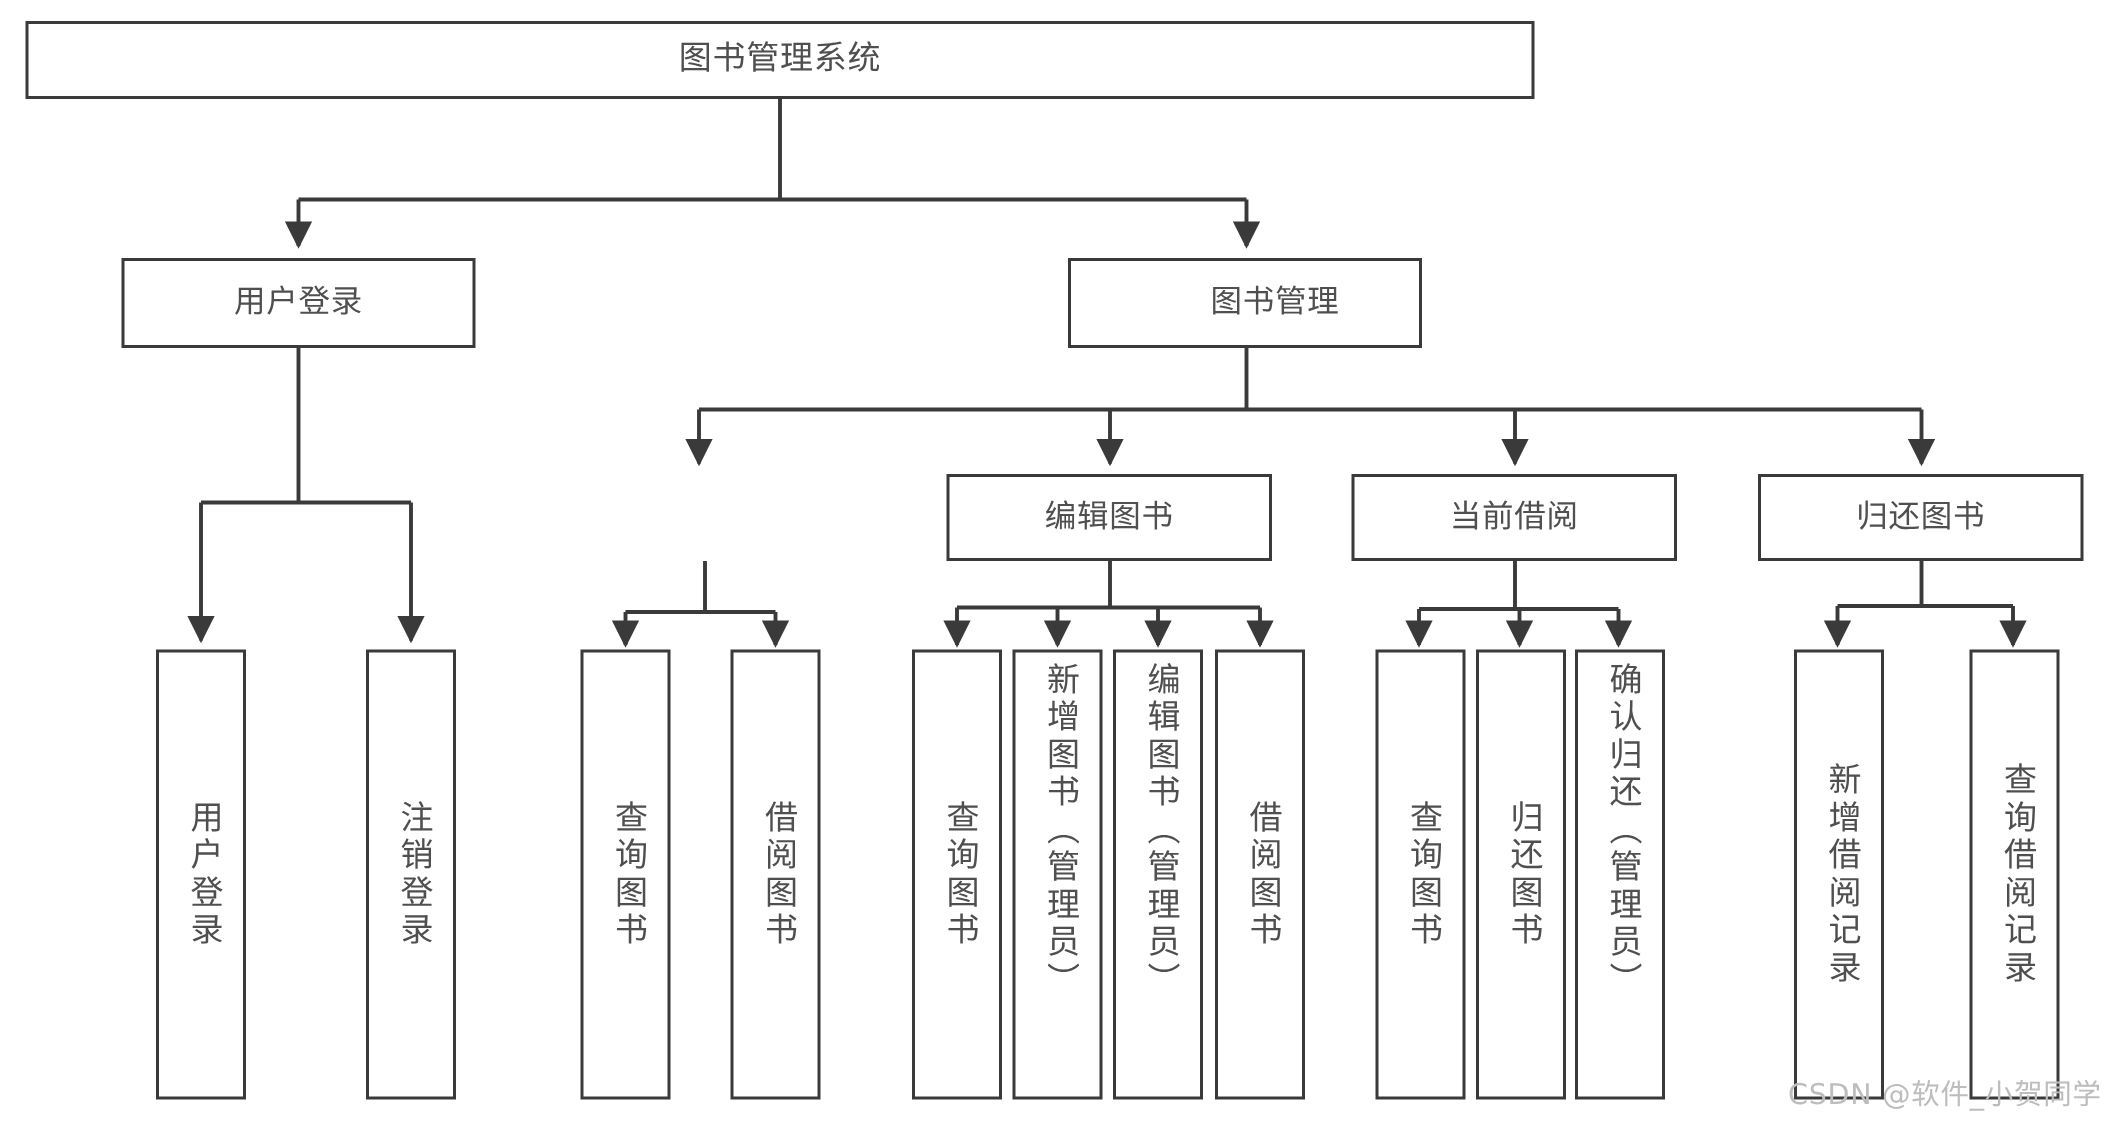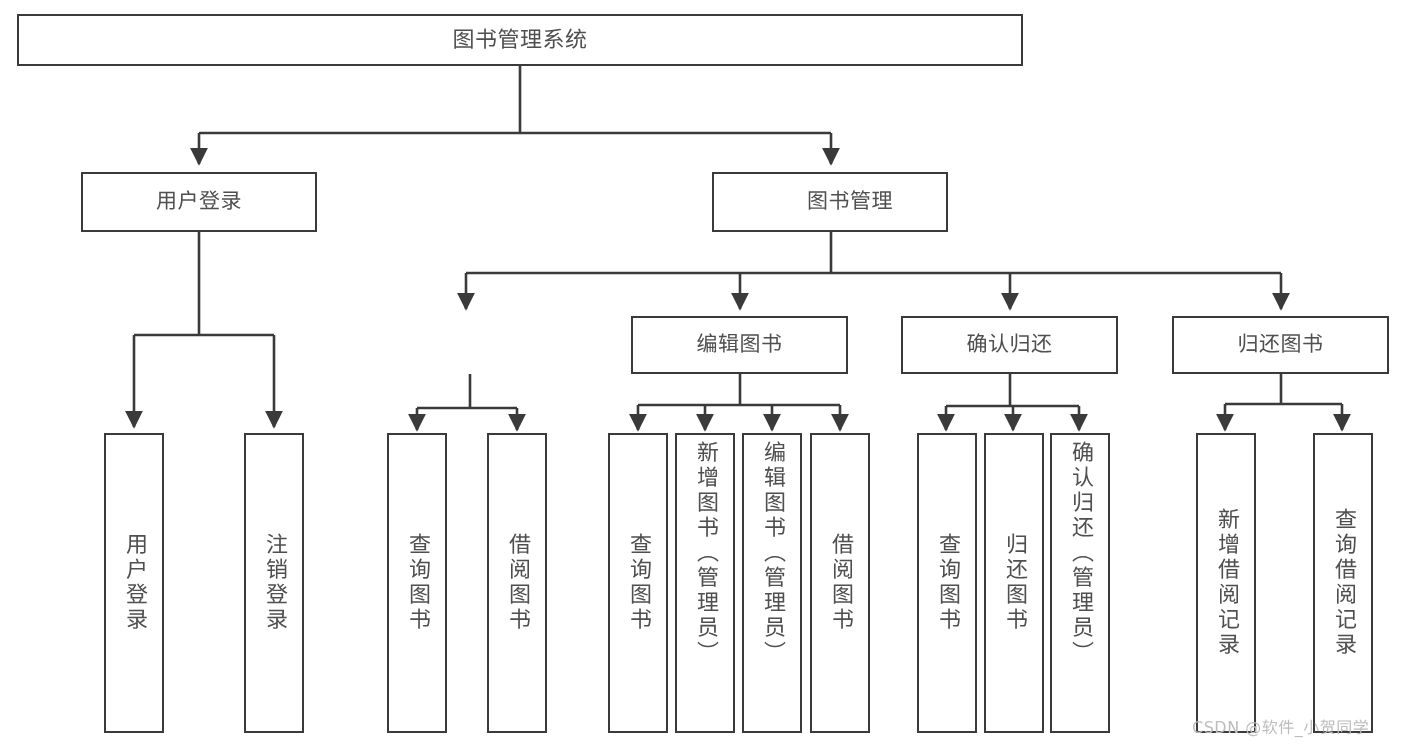--- a/index.html
+++ b/index.html
@@ -64,21 +64,21 @@
     letter-spacing: 3px;
     white-space: nowrap;
   }
   .node.v.mid {
     align-items: center;
     padding-top: 0;
   }
   .watermark {
     position: absolute;
     color: #bdbdbd;
-    font-size: 16px;
+    font-size: 19px;
     white-space: nowrap;
     font-family: "DejaVu Sans", "Liberation Sans", sans-serif;
     letter-spacing: 0.5px;
   }
 </style>
 </head>
 <body>
 
 <div id="canvas">
 
@@ -140,21 +140,21 @@
     <span class="label">用户登录</span>
   </div>
   <div class="node h" style="left:712px; top:172px; width:236px; height:60px;padding-left:40px;">
     <span class="label">图书管理</span>
   </div>
 
   <div class="node h" style="left:631px; top:316px; width:217px; height:58px;">
     <span class="label">编辑图书</span>
   </div>
   <div class="node h" style="left:901px; top:316px; width:217px; height:58px;">
-    <span class="label">确认归还</span>
+    <span class="label">当前借阅</span>
   </div>
   <div class="node h" style="left:1172px; top:316px; width:217px; height:58px;">
     <span class="label">归还图书</span>
   </div>
 
   <div class="node v mid" style="left:104px; top:433px; width:60px; height:300px;">
     <span class="label">用户登录</span>
   </div>
   <div class="node v mid" style="left:244px; top:433px; width:60px; height:300px;">
     <span class="label">注销登录</span>

